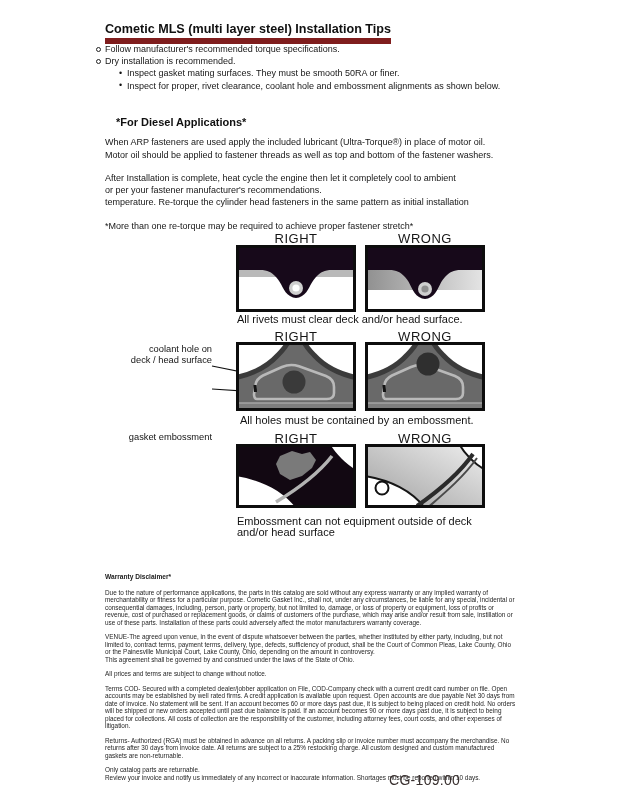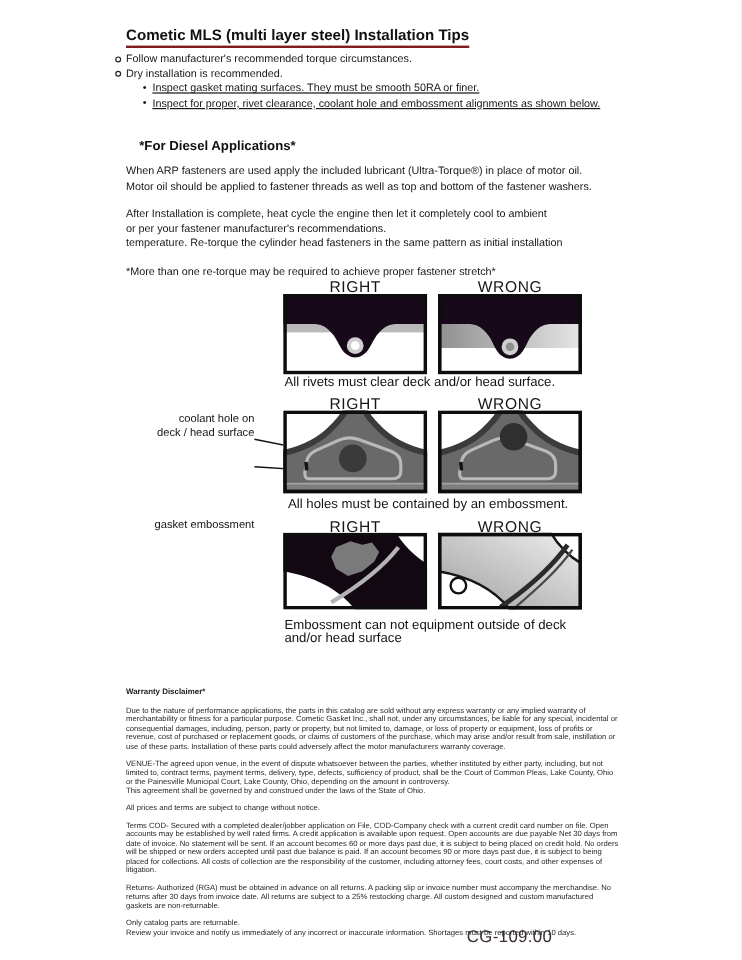--- a/index.html
+++ b/index.html
@@ -5,26 +5,26 @@
   html,body{margin:0;padding:0;background:#e8e8e8;}
   .page{
     position:relative;width:618px;height:800px;background:#ffffff;
     font-family:"Liberation Sans",sans-serif;color:#1b1b1b;overflow:hidden;
     margin:0 auto;
   }
   
   .title{
     position:absolute;top:22px;left:105px;
     font-size:12.6px;font-weight:bold;color:#101010;
-    border-bottom:2px solid #7f1d1d;padding-bottom:2px;white-space:nowrap;
+    border-bottom:6px solid #7f1d1d;padding-bottom:2px;white-space:nowrap;
   }
   .tips{position:absolute;top:43px;left:96px;width:505px;font-size:9px;line-height:12.2px;color:#171717;}
   .bullet{position:relative;padding-left:9px;white-space:nowrap;}
   .bullet::before{content:"";position:absolute;left:0;top:3.6px;width:3.2px;height:3.2px;border:1px solid #222;border-radius:50%;}
-  .subbullet{position:relative;padding-left:31px;white-space:nowrap;text-decoration:underline;}
+  .subbullet{position:relative;padding-left:31px;white-space:nowrap;}
   .subbullet::before{content:"\2022";position:absolute;left:23px;top:-0.5px;color:#111;}
   .diesel{position:absolute;top:116px;left:105px;width:430px;font-size:9px;line-height:12.3px;color:#171717;}
   .diesel-heading{font-size:11px;font-weight:bold;color:#101010;margin:0 0 8px 11px;}
   .diesel p{margin:0 0 11px 0;}
   .diesel p span{display:block;white-space:nowrap;}
   
   .fig-header{position:absolute;width:120px;text-align:center;font-size:13px;font-weight:normal;color:#161616;letter-spacing:0.5px;}
   .panel{position:absolute;width:120px;display:block;}
   .panel svg{display:block;}
   .caption{position:absolute;font-size:11px;color:#131313;line-height:11px;}
@@ -38,21 +38,21 @@
   .warranty p.no-gap{margin:0;}
 </style>
 </head>
 <body>
 
 <div class="page">
 
   <div class="title">Cometic MLS (multi layer steel) Installation Tips</div>
 
   <div class="tips">
-    <div class="bullet">Follow manufacturer's recommended torque circumstances.</div>
+    <div class="bullet">Follow manufacturer's recommended torque specifications.</div>
     <div class="bullet">Dry installation is recommended.</div>
     <div class="subbullet">Inspect gasket mating surfaces.  They must be smooth 50RA or finer.</div>
     <div class="subbullet">Inspect for proper, rivet clearance, coolant hole and embossment alignments as shown below.</div>
   </div>
 
   <div class="diesel">
     <div class="diesel-heading">*For Diesel Applications*</div>
     <p>
       <span>When ARP fasteners are used apply the included lubricant (Ultra-Torque®) in place of motor oil.</span>
       <span>Motor oil should be applied to fastener threads as well as top and bottom of the fastener washers.</span>

